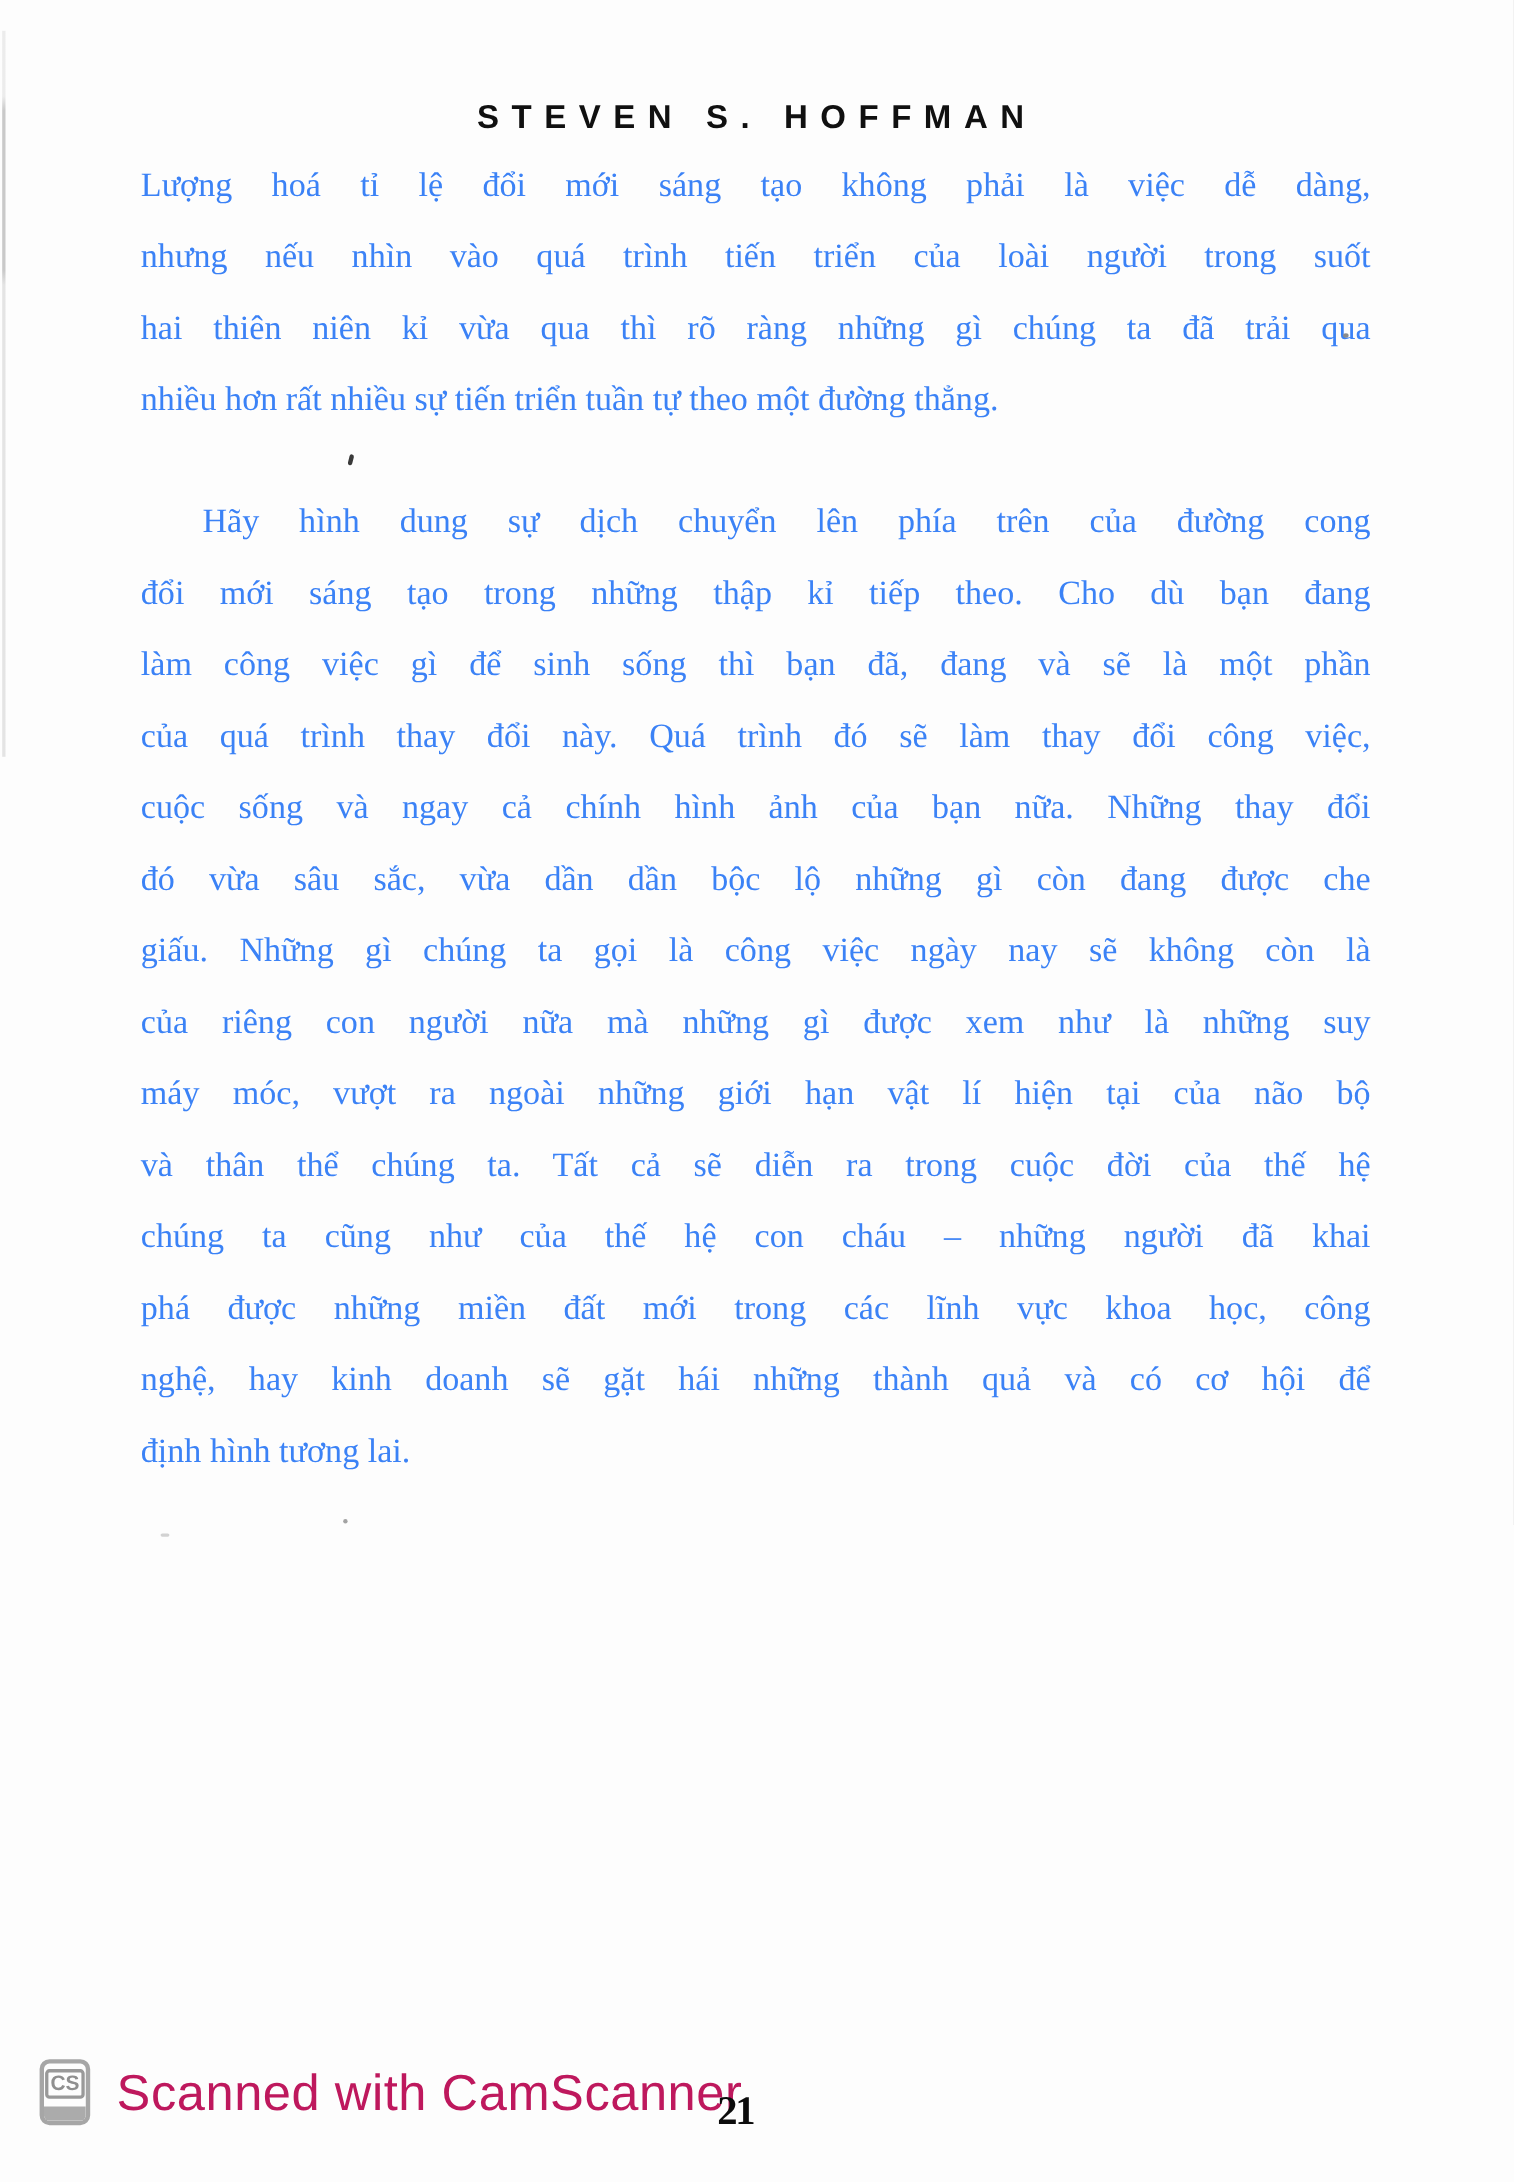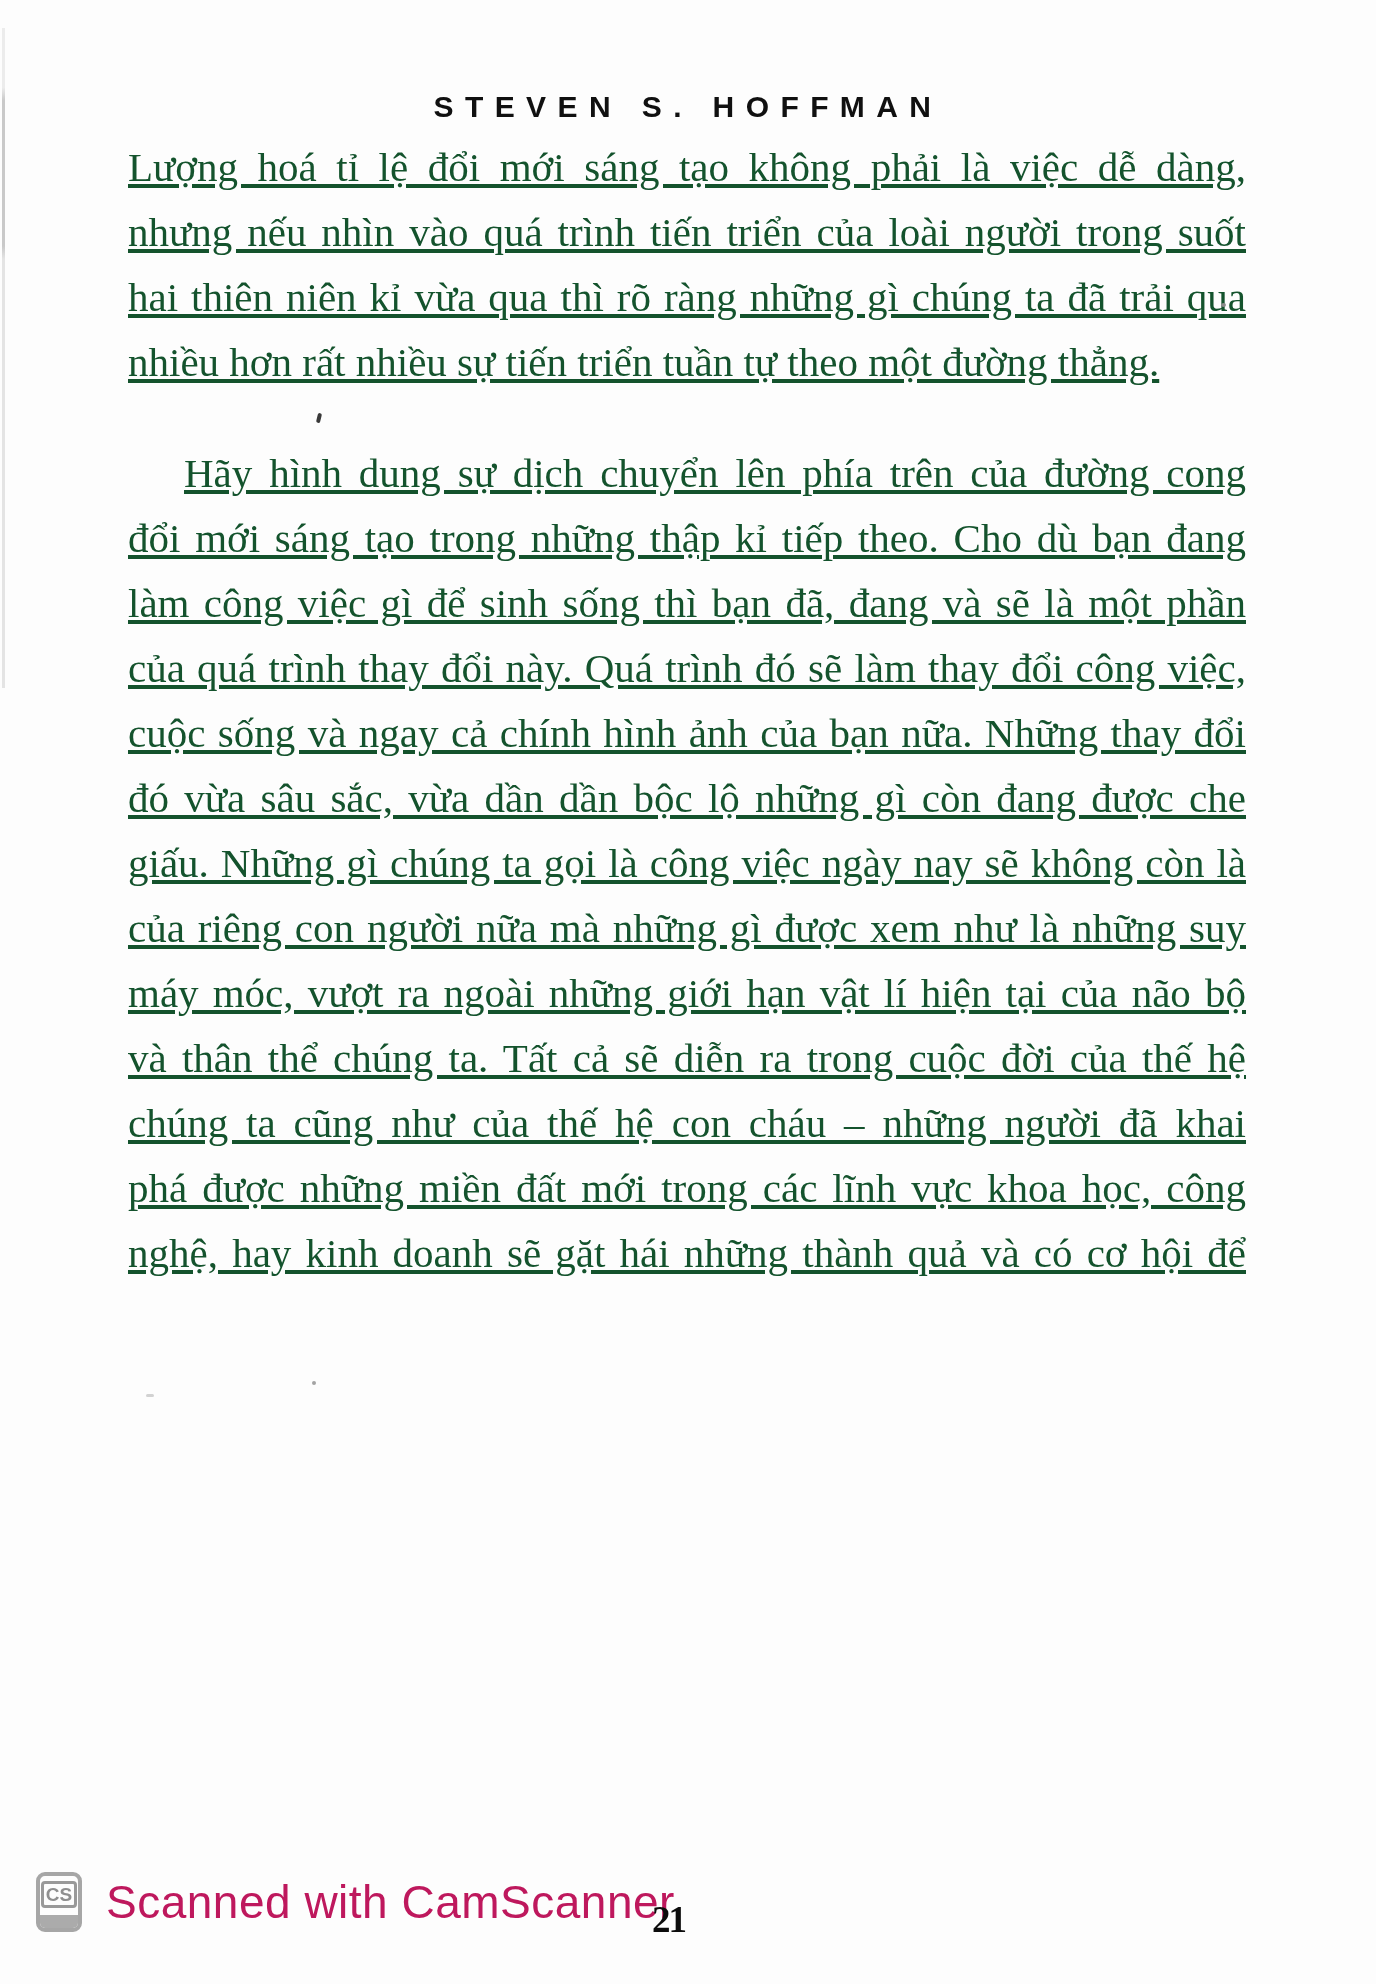--- a/index.html
+++ b/index.html
@@ -40,27 +40,26 @@
   }
 
   
   .body-text {
     position: absolute;
     left: 128px; top: 135px;
     width: 1118px;
   }
   .paragraph + .paragraph { margin-top: 46px; }
   .line {
-    font-size: 41px;
+    font-size: 31px;
     line-height: 65px;
     text-align: justify;
     text-align-last: justify;
     white-space: normal;
-    color: #14532d;
-    text-decoration: underline;
+    color: #3b82f6;
   }
   .line.final { text-align-last: auto; }
   .line.first-indent { text-indent: 56px; }
 
   
   .camscanner {
     position: absolute;
     left: 36px; top: 1872px;
     display: flex;
     align-items: flex-start;
@@ -137,20 +136,21 @@
         <div class="line">của quá trình thay đổi này. Quá trình đó sẽ làm thay đổi công việc,</div>
         <div class="line">cuộc sống và ngay cả chính hình ảnh của bạn nữa. Những thay đổi</div>
         <div class="line">đó vừa sâu sắc, vừa dần dần bộc lộ những gì còn đang được che</div>
         <div class="line">giấu. Những gì chúng ta gọi là công việc ngày nay sẽ không còn là</div>
         <div class="line">của riêng con người nữa mà những gì được xem như là những suy</div>
         <div class="line">máy móc, vượt ra ngoài những giới hạn vật lí hiện tại của não bộ</div>
         <div class="line">và thân thể chúng ta. Tất cả sẽ diễn ra trong cuộc đời của thế hệ</div>
         <div class="line">chúng ta cũng như của thế hệ con cháu – những người đã khai</div>
         <div class="line">phá được những miền đất mới trong các lĩnh vực khoa học, công</div>
         <div class="line">nghệ, hay kinh doanh sẽ gặt hái những thành quả và có cơ hội để</div>
+        <div class="line final">định hình tương lai.</div>
       </div>
     </div>
 
   <span class="speck speck-comma"></span>
   <span class="speck speck-dot-a"></span>
   <span class="speck speck-dot-b"></span>
   <span class="speck speck-smudge"></span>
 
   <div class="camscanner">
     <div class="cs-icon">

